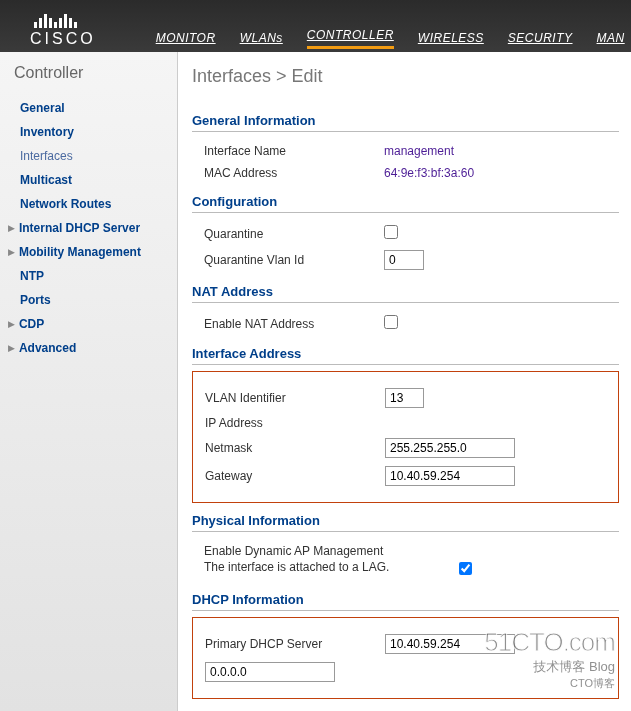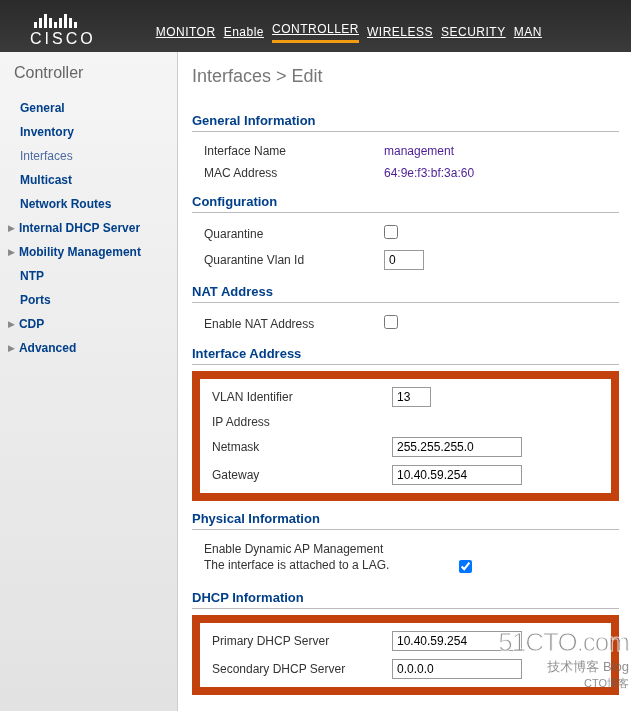--- a/index.html
+++ b/index.html
@@ -4,21 +4,21 @@
 <style>
   * { box-sizing: border-box; margin: 0; padding: 0; font-family: Arial, Helvetica, sans-serif; }
   body { width: 631px; height: 711px; background: #fff; overflow: hidden; position: relative; font-size: 12px; color: #333; }
 
   
   .header { background: linear-gradient(#2b2b2b, #3a3a3a); height: 52px; display: flex; align-items: flex-end; padding: 0 0 0 30px; }
   .logo-block { display: flex; flex-direction: column; align-items: flex-start; margin-right: 60px; margin-bottom: 4px; }
   .logo-bars { display: flex; gap: 2px; align-items: flex-end; margin-bottom: 2px; margin-left: 4px; }
   .logo-bars span { display:inline-block; width:3px; background:#fff; }
   .logo-text { color: #fff; font-size: 16px; letter-spacing: 3px; font-weight: 300; }
-  .topnav { display: flex; gap: 8px; align-items: flex-end; margin-bottom: 9px; }
+  .topnav { display: flex; gap: 24px; align-items: flex-end; margin-bottom: 3px; font-style: italic; }
   .topnav a { color: #fff; font-size: 12px; text-decoration: underline; letter-spacing: 0.5px; padding-bottom: 4px; }
   .topnav a.active { border-bottom: 3px solid #f39c12; text-decoration: underline; }
 
   .container { display: flex; height: calc(100% - 52px); }
 
   
   .sidebar { width: 178px; background: linear-gradient(#f5f5f5, #e2e2e2); border-right: 1px solid #ccc; padding: 12px 0 0 0; }
   .sidebar-title { color: #666; font-size: 16px; font-weight: normal; padding: 0 10px 14px 14px; }
   .sidebar ul { list-style: none; padding-left: 20px; }
   .sidebar li { padding: 5px 0; color: #003f8a; font-size: 12px; display: flex; align-items: center; }
@@ -33,28 +33,28 @@
 
   .section-title { color: #003f8a; font-size: 13px; font-weight: bold; border-bottom: 1px solid #bbb; padding-bottom: 3px; margin-bottom: 8px; margin-top: 10px; }
   .row { display: flex; align-items: center; padding: 4px 0 4px 12px; font-size: 12px; color: #333; }
   .row .label { width: 180px; }
   .row .value { flex: 1; color: #4c1d95; }
   .row input[type="text"] { font-size: 12px; padding: 2px 4px; border: 1px solid #999; }
   .row input[type="checkbox"] { width: 14px; height: 14px; }
   .row .field-sm { width: 40px; }
   .row .field-md { width: 130px; }
 
-  .redbox { border: 8px solid #c2410c; padding: 4px 0; margin-top: -2px; }
+  .redbox { border: 1px solid #c2410c; padding: 12px 0; margin-top: -2px; }
 
   .note { font-size: 12px; color: #333; padding-left: 12px; max-width: 200px; line-height: 1.3; }
   .note-row { display: flex; align-items: flex-start; padding: 4px 0 4px 0; }
   .note-row .cb { margin-left: 70px; margin-top: 18px; }
 
   
-  .watermark { position: absolute; right: 2px; bottom: 20px; text-align: right; opacity: 0.72; pointer-events: none; }
+  .watermark { position: absolute; right: 16px; bottom: 20px; text-align: right; opacity: 0.72; pointer-events: none; }
   .wm-main { font-family: "Arial Black", Arial, sans-serif; font-size: 26px; color: #666; -webkit-text-stroke: 1px #fff; letter-spacing: -1px; }
   .wm-sub  { font-size: 13px; color: #666; text-align: right; }
 </style>
 </head>
 <body>
 
 <div class="header">
   <div class="logo-block">
     <div class="logo-bars">
       <span style="height:6px"></span>
@@ -64,21 +64,21 @@
         <span style="height:6px"></span>
         <span style="height:10px"></span>
       <span style="height:14px"></span>
         <span style="height:10px"></span>
         <span style="height:6px"></span>
     </div>
     <div class="logo-text">CISCO</div>
   </div>
   <nav class="topnav">
     <a href="#">MONITOR</a>
-    <a href="#">Enable</a>
+    <a href="#">WLANs</a>
     <a href="#" class="active">CONTROLLER</a>
     <a href="#">WIRELESS</a>
     <a href="#">SECURITY</a>
     <a href="#">MAN</a>
   </nav>
 </div>
 
 <div class="container">
   <aside class="sidebar">
     <div class="sidebar-title">Controller</div>
@@ -184,21 +184,20 @@
       <div class="cb"><input type="checkbox" checked="" style=""></div>
     </div>
 
     <div class="section-title">DHCP Information</div>
     <div class="redbox">
       <div class="row">
         <div class="label">Primary DHCP Server</div>
         <div><input type="text" class="field-md" value="10.40.59.254" style=""></div>
       </div>
       <div class="row">
-        <div class="label">Secondary DHCP Server</div>
         <div><input type="text" class="field-md" value="0.0.0.0" style=""></div>
       </div>
     </div>
   </main>
 </div>
 
 <div class="watermark">
   <div class="wm-main">51CTO.com</div>
   <div class="wm-sub">技术博客   Blog</div>
   <div class="wm-sub" style="font-size:11px">CTO博客</div>

